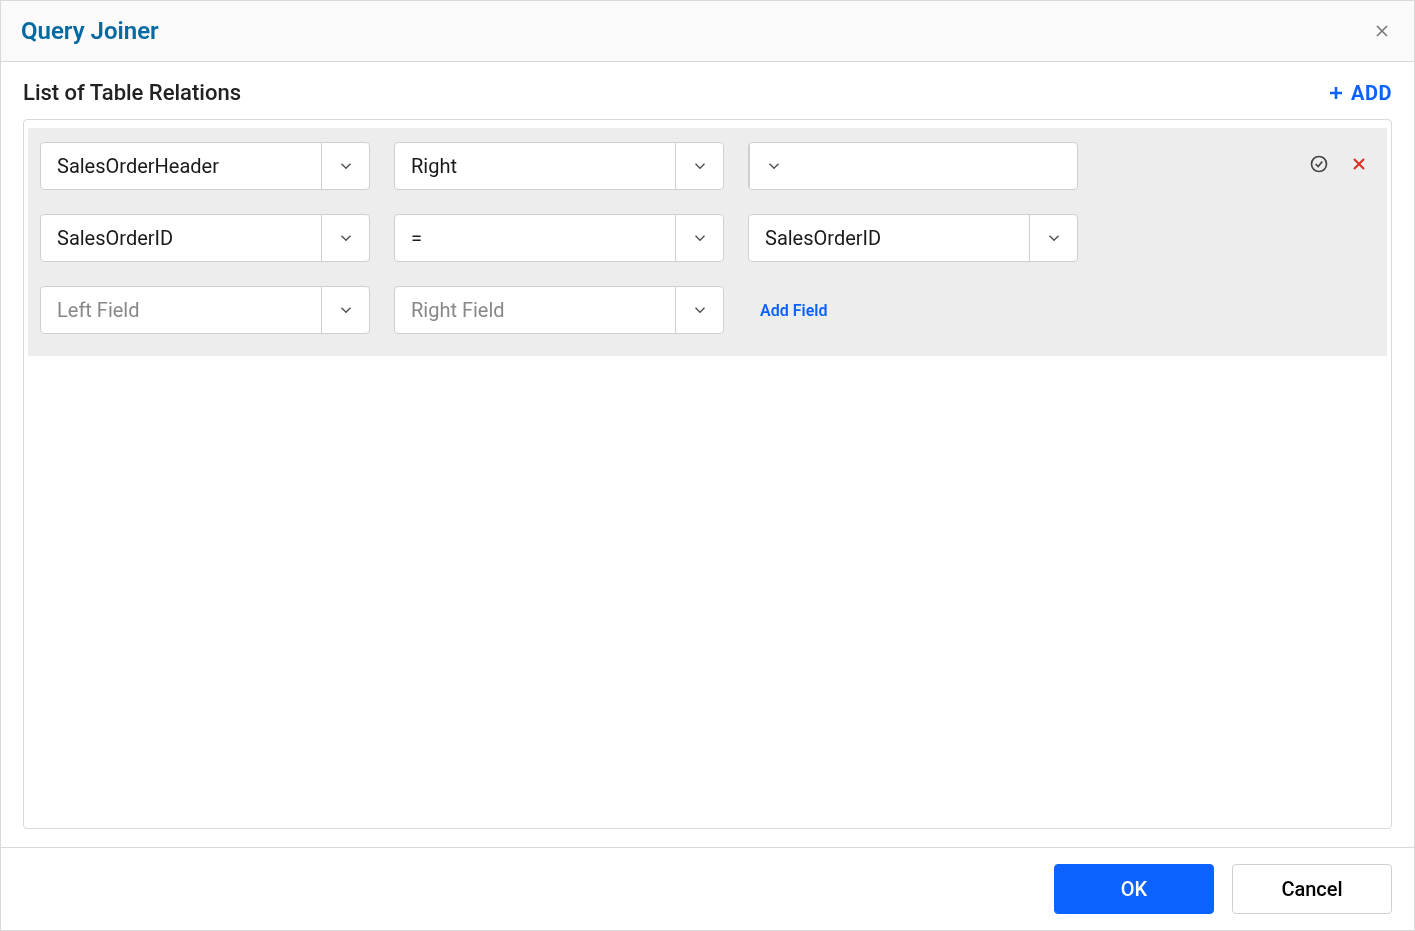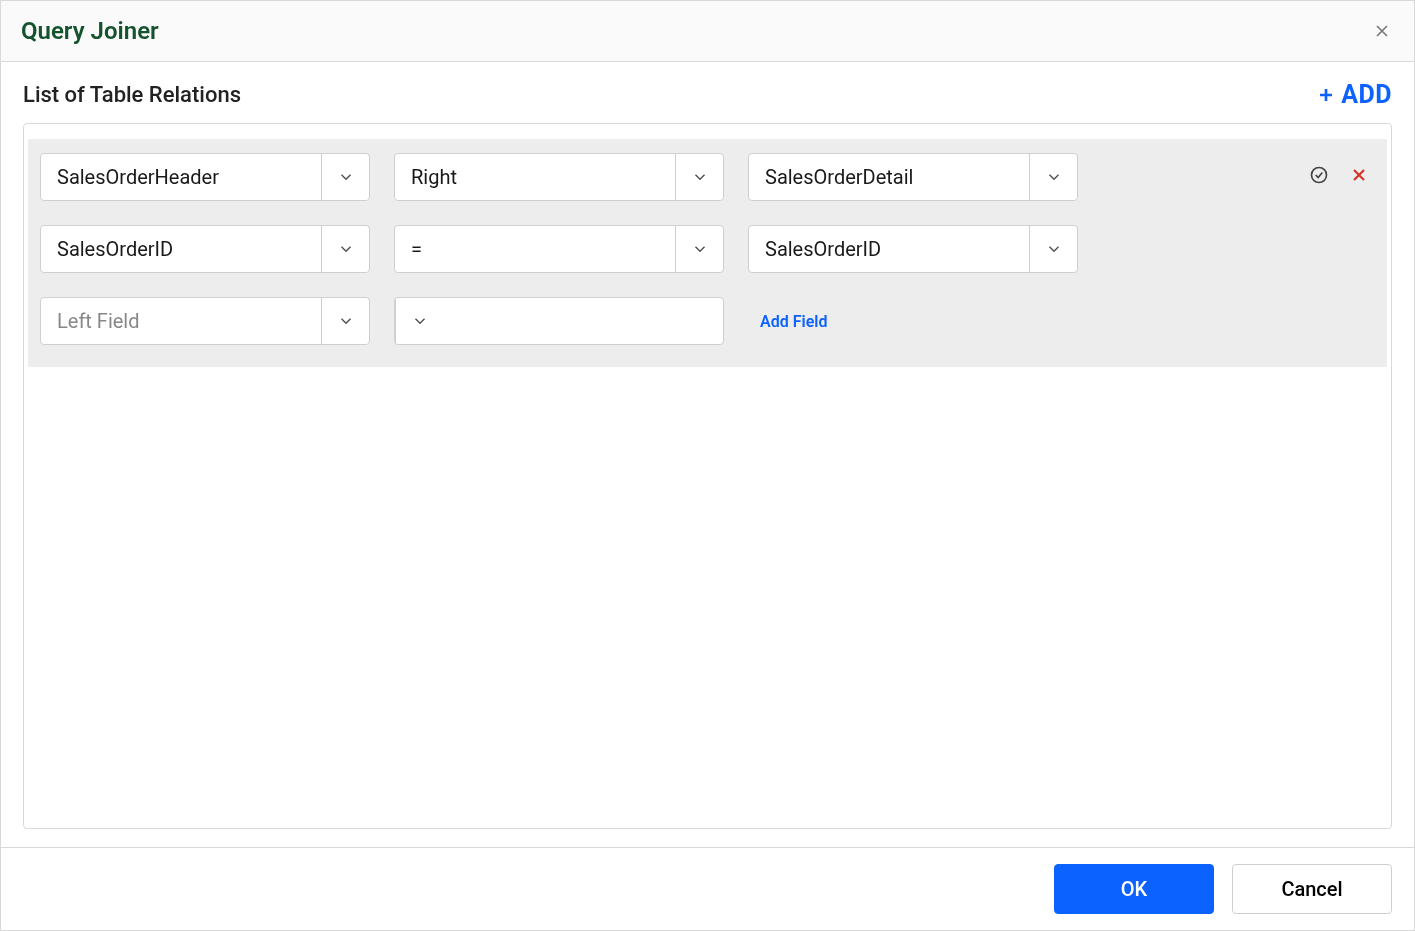--- a/index.html
+++ b/index.html
@@ -23,21 +23,21 @@
       display: flex;
       align-items: center;
       justify-content: space-between;
       padding: 16px 20px;
       border-bottom: 1px solid #d9d9d9;
       background: #fafafa;
     }
     .dialog-title {
       font-size: 24px;
       font-weight: 600;
-      color: #14532d;
+      color: #0369a1;
     }
     .close-btn {
       cursor: pointer;
       color: #777;
       width: 24px;
       height: 24px;
       display: flex;
       align-items: center;
       justify-content: center;
     }
@@ -61,35 +61,35 @@
     .section-title {
       font-size: 22px;
       font-weight: 500;
       color: #222;
     }
     .add-btn {
       display: inline-flex;
       align-items: center;
       gap: 6px;
       color: #0b62ff;
-      font-size: 25px;
+      font-size: 20px;
       font-weight: 700;
       letter-spacing: 0.5px;
       cursor: pointer;
     }
     .add-btn svg {
       width: 18px;
       height: 18px;
     }
     .relations-container {
       flex: 1;
       border: 1px solid #d9d9d9;
       border-radius: 4px;
       overflow: auto;
-      padding-top: 15px;
+      padding-top: 8px;
     }
     .relation-block {
       background: #ededed;
       margin: 0 4px 4px 4px;
       padding: 14px 12px;
       border-radius: 2px;
     }
     .row {
       display: flex;
       align-items: center;
@@ -227,21 +227,20 @@
           <div class="select-box">
             <div class="select-value">Right</div>
             <div class="select-toggle">
               <svg viewBox="0 0 24 24" fill="none" stroke="currentColor" stroke-width="2">
                   <path d="M6 9 L12 15 L18 9"></path>
                 </svg>
             </div>
           </div>
 
           <div class="select-box">
-            <div class="select-value">SalesOrderDetail</div>
             <div class="select-toggle">
               <svg viewBox="0 0 24 24" fill="none" stroke="currentColor" stroke-width="2">
                   <path d="M6 9 L12 15 L18 9"></path>
                 </svg>
             </div>
           </div>
 
           <div class="row-icons">
             <span>
               <svg viewBox="0 0 24 24" fill="none" stroke="currentColor" stroke-width="2">
@@ -287,20 +286,21 @@
         <div class="row">
           <div class="select-box">
             <div class="select-value placeholder">Left Field</div>
             <div class="select-toggle">
               <svg viewBox="0 0 24 24" fill="none" stroke="currentColor" stroke-width="2">
                   <path d="M6 9 L12 15 L18 9"></path>
                 </svg>
             </div>
           </div>
           <div class="select-box">
+            <div class="select-value placeholder">Right Field</div>
             <div class="select-toggle">
               <svg viewBox="0 0 24 24" fill="none" stroke="currentColor" stroke-width="2">
                   <path d="M6 9 L12 15 L18 9"></path>
                 </svg>
             </div>
           </div>
           <div class="add-field-link">Add Field</div>
         </div>
 
       </div>

